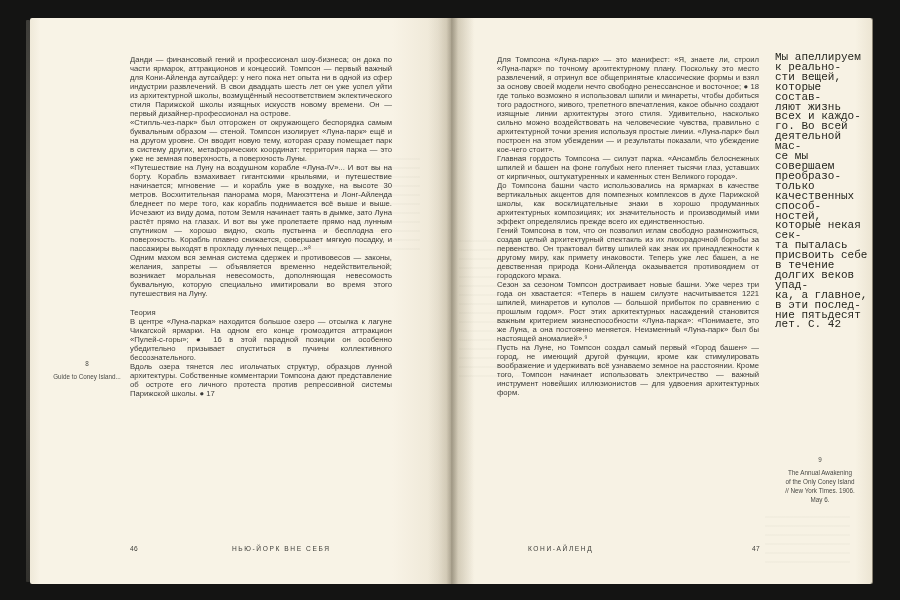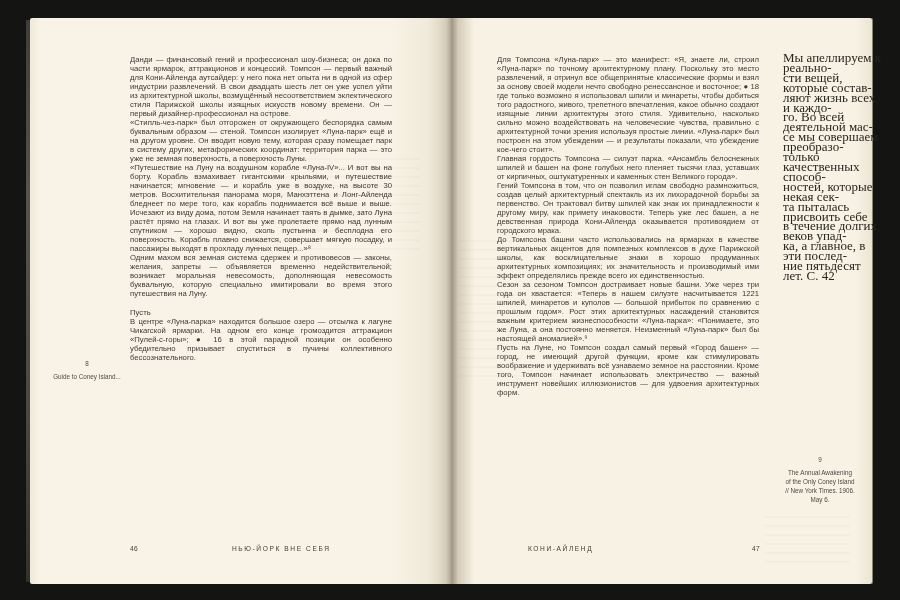--- a/index.html
+++ b/index.html
@@ -23,22 +23,22 @@
     font-size:7.7px;line-height:9px;color:#3a3a38;
     text-align:justify;hyphens:auto;-webkit-hyphens:auto;}
   .page-left .body-col{left:100px;}
   .page-right .body-col{left:46px;}
   .body-col p{margin:0;padding:0;}
   .subhead{margin-top:9.5px !important;}
   .margin-note{position:absolute;font-size:6.3px;line-height:9px;color:#4a4a46;text-align:center;}
   .note-8{left:8px;top:341px;width:98px;}
   .note-9{left:314px;top:437px;width:110px;}
   .note-num{display:block;margin-bottom:4px;}
-  .margin-quote{position:absolute;left:332px;top:35px;width:99px;
-    font-family:Liberation Serif, serif;font-size:13px;line-height:9.9px;color:#26261f;}
+  .margin-quote{position:absolute;left:324px;top:35px;width:99px;
+    font-family:Liberation Mono, monospace;font-size:11px;line-height:9.9px;color:#26261f;}
   .footer-item{position:absolute;top:527px;font-size:6.6px;color:#3c3c38;}
   .pagenum{letter-spacing:0.3px;}
   .running{letter-spacing:1.6px;}
   .pn-left{left:100px;}
   .run-left{left:202px;}
   .run-right{left:77px;}
   .pn-right{right:112px;}
   .ghost{position:absolute;pointer-events:none;opacity:0.6;
     background:repeating-linear-gradient(180deg,rgba(110,115,92,0.06) 0 2px,transparent 2px 9px);}
   .ghost-a{left:250px;top:140px;width:140px;height:95px;}
@@ -57,22 +57,23 @@
     <div class="margin-note note-8">
       <span class="note-num">8</span>
       <span>Guide to Coney Island...</span>
     </div>
 
     <div class="body-col">
       <p>Данди — финансовый гений и профессионал шоу-бизнеса; он дока по части ярмарок, аттракционов и концессий. Томпсон — первый важный для Кони-Айленда аутсайдер: у него пока нет опыта ни в одной из сфер индустрии развлечений. В свои двадцать шесть лет он уже успел уйти из архитектурной школы, возмущённый несоответствием эклектического стиля Парижской школы изящных искусств новому времени. Он — первый дизайнер-профессионал на острове.</p>
       <p>«Стипль-чез-парк» был отгорожен от окружающего беспорядка самым буквальным образом — стеной. Томпсон изолирует «Луна-парк» ещё и на другом уровне. Он вводит новую тему, которая сразу помещает парк в систему других, метафорических координат: территория парка — это уже не земная поверхность, а поверхность Луны.</p>
       <p>«Путешествие на Луну на воздушном корабле «Луна-IV»... И вот вы на борту. Корабль взмахивает гигантскими крыльями, и путешествие начинается; мгновение — и корабль уже в воздухе, на высоте 30 метров. Восхитительная панорама моря, Манхэттена и Лонг-Айленда бледнеет по мере того, как корабль поднимается всё выше и выше. Исчезают из виду дома, потом Земля начинает таять в дымке, зато Луна растёт прямо на глазах. И вот вы уже пролетаете прямо над лунным спутником — хорошо видно, сколь пустынна и бесплодна его поверхность. Корабль плавно снижается, совершает мягкую посадку, и пассажиры выходят в прохладу лунных пещер...»⁸</p>
       <p>Одним махом вся земная система сдержек и противовесов — законы, желания, запреты — объявляется временно недействительной; возникает моральная невесомость, дополняющая невесомость буквальную, которую специально имитировали во время этого путешествия на Луну.</p>
-      <p class="subhead">Пусть</p>
+      <p class="subhead">Теория</p>
       <p>В центре «Луна-парка» находится большое озеро — отсылка к лагуне Чикагской ярмарки. На одном его конце громоздится аттракцион «Пулей-с-горы»; ● 16  в этой парадной позиции он особенно убедительно призывает спуститься в пучины коллективного бессознательного.</p>
+      <p>Вдоль озера тянется лес игольчатых структур, образцов лунной архитектуры. Собственные комментарии Томпсона дают представление об остроте его личного протеста против репрессивной системы Парижской школы. ● 17</p>
     </div>
 
     <span class="footer-item pagenum pn-left">46</span>
     <span class="footer-item running run-left">НЬЮ-ЙОРК ВНЕ СЕБЯ</span>
   </div>
 
   <div class="page page-right">
     <div class="ghost ghost-b" style="left:8px;"></div>
     <div class="ghost ghost-c" style="left:314px;"></div>
 
@@ -86,22 +87,22 @@
       <div>ностей, которые некая сек-</div>
       <div>та пыталась присвоить себе</div>
       <div>в течение долгих веков упад-</div>
       <div>ка, а главное, в эти послед-</div>
       <div>ние пятьдесят лет. С. 42</div>
     </div>
 
     <div class="body-col">
       <p>Для Томпсона «Луна-парк» — это манифест: «Я, знаете ли, строил «Луна-парк» по точному архитектурному плану. Поскольку это место развлечений, я отринул все общепринятые классические формы и взял за основу своей модели нечто свободно ренессансное и восточное; ● 18  где только возможно я использовал шпили и минареты, чтобы добиться того радостного, живого, трепетного впечатления, какое обычно создают изящные линии архитектуры этого стиля. Удивительно, насколько сильно можно воздействовать на человеческие чувства, правильно с архитектурной точки зрения используя простые линии. «Луна-парк» был построен на этом убеждении — и результаты показали, что убеждение кое-чего стоит».</p>
       <p>Главная гордость Томпсона — силуэт парка. «Ансамбль белоснежных шпилей и башен на фоне голубых него пленяет тысячи глаз, уставших от кирпичных, оштукатуренных и каменных стен Великого города».</p>
+      <p>До Томпсона башни часто использовались на ярмарках в качестве вертикальных акцентов для помпезных комплексов в духе Парижской школы, как восклицательные знаки в хорошо продуманных архитектурных композициях; их значительность и производимый ими эффект определялись прежде всего их единственностью.</p>
       <p>Гений Томпсона в том, что он позволил иглам свободно размножиться, создав целый архитектурный спектакль из их лихорадочной борьбы за первенство. Он трактовал битву шпилей как знак их принадлежности к другому миру, как примету инаковости. Теперь уже лес башен, а не девственная природа Кони-Айленда оказывается противоядием от городского мрака.</p>
-      <p>До Томпсона башни часто использовались на ярмарках в качестве вертикальных акцентов для помпезных комплексов в духе Парижской школы, как восклицательные знаки в хорошо продуманных архитектурных композициях; их значительность и производимый ими эффект определялись прежде всего их единственностью.</p>
       <p>Сезон за сезоном Томпсон достраивает новые башни. Уже через три года он хвастается: «Теперь в нашем силуэте насчитывается 1221 шпилей, минаретов и куполов — большой прибыток по сравнению с прошлым годом». Рост этих архитектурных насаждений становится важным критерием жизнеспособности «Луна-парка»: «Понимаете, это же Луна, а она постоянно меняется. Неизменный «Луна-парк» был бы настоящей аномалией».⁹</p>
       <p>Пусть на Луне, но Томпсон создал самый первый «Город башен» — город, не имеющий другой функции, кроме как стимулировать воображение и удерживать всё узнаваемо земное на расстоянии. Кроме того, Томпсон начинает использовать электричество — важный инструмент новейших иллюзионистов — для удвоения архитектурных форм.</p>
     </div>
 
     <div class="margin-note note-9">
       <span class="note-num">9</span>
       <span>The Annual Awakening</span><br>
       <span>of the Only Coney Island</span><br>
       <span>// New York Times. 1906.</span><br>
       <span>May 6.</span>

